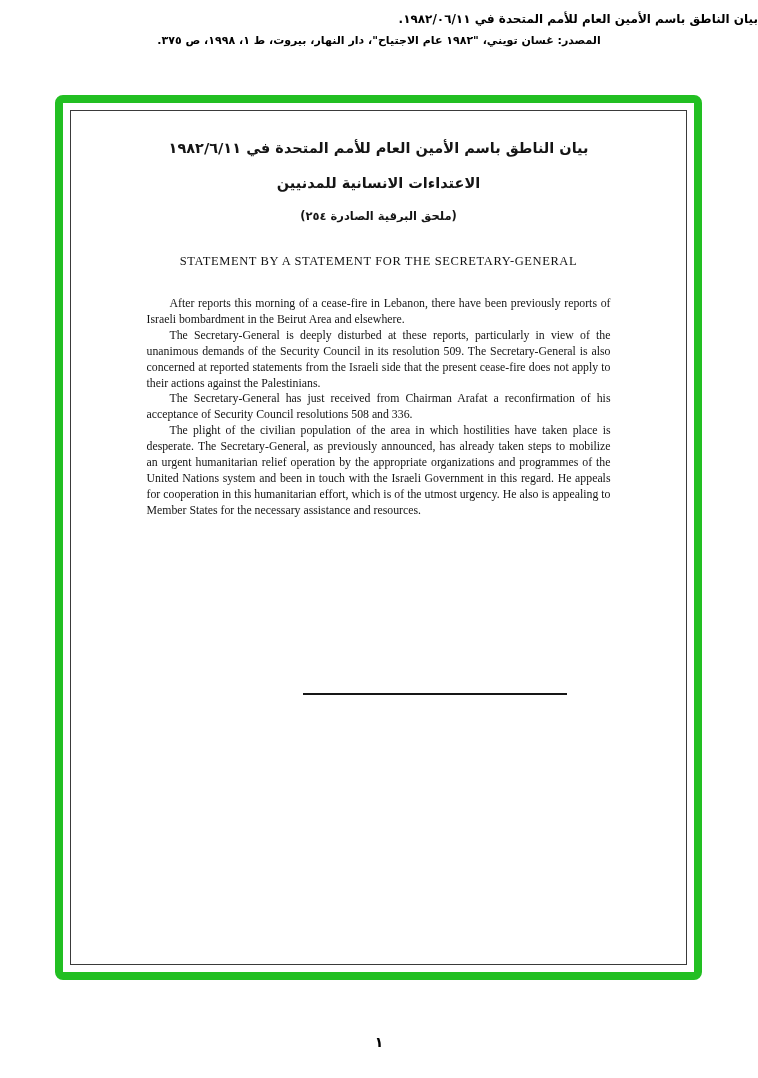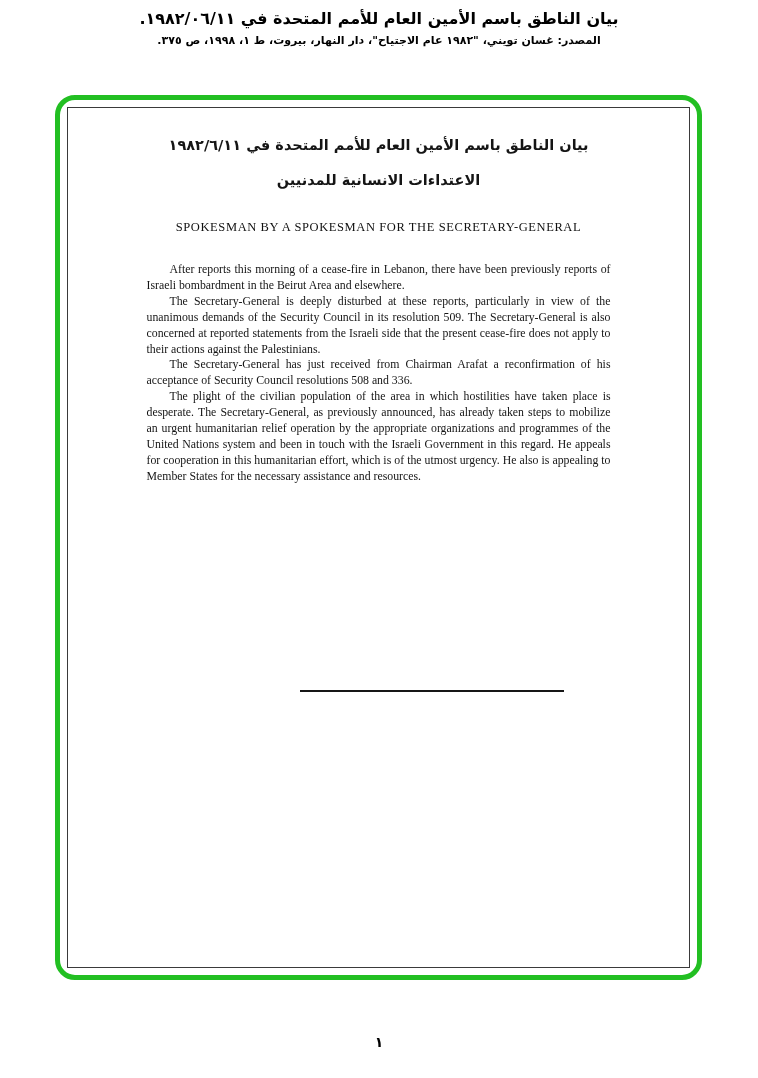--- a/index.html
+++ b/index.html
@@ -14,29 +14,29 @@
 
   .top-header {
     position: absolute;
     top: 7px; left: 0; right: 0;
     text-align: center;
     direction: rtl;
     font-family: "DejaVu Sans", "Liberation Sans", sans-serif;
     font-weight: 700;
     color: #000;
   }
-  .top-header .line1 { font-size: 16px; line-height: 24px; }
+  .top-header .line1 { font-size: 12px; line-height: 24px; text-align: right; }
   .top-header .line2 { font-size: 11px;   line-height: 19px; }
 
   .doc-frame {
     position: absolute;
     left: 55px; top: 95px;
     width: 647px; height: 885px;
-    border: 5px solid #c2410c;
-    border-radius: 20px;
+    border: 8px solid #c2410c;
+    border-radius: 8px;
     padding: 7px;
     background: #ffffff;
   }
   .doc-page {
     width: 100%; height: 100%;
     border: 1px solid #3a3a3a;
     position: relative;
     padding-top: 27px;
   }
 
@@ -104,22 +104,23 @@
   <div class="top-header">
     <div class="line1">بيان الناطق باسم الأمين العام للأمم المتحدة في ١٩٨٢/٠٦/١١.</div>
     <div class="line2">المصدر: غسان تويني، "١٩٨٢ عام الاجتياح"، دار النهار، بيروت، ط ١، ١٩٩٨، ص ٣٧٥.</div>
   </div>
 
   <div class="doc-frame" style="border-color: rgb(34, 191, 34);">
     <div class="doc-page">
 
       <div class="ar-title">بيان الناطق باسم الأمين العام للأمم المتحدة في ١٩٨٢/٦/١١</div>
       <div class="ar-title">الاعتداءات الانسانية للمدنيين</div>
+      <div class="ar-annex">(ملحق البرقية الصادرة ٢٥٤)</div>
 
-      <div class="en-heading">SPOKESMAN BY A SPOKESMAN FOR THE SECRETARY-GENERAL</div>
+      <div class="en-heading">STATEMENT BY A STATEMENT FOR THE SECRETARY-GENERAL</div>
 
       <div class="body-text">
         <p>After reports this morning of a cease-fire in Lebanon, there have been previously reports of Israeli bombardment in the Beirut Area and elsewhere.</p>
         <p>The Secretary-General is deeply disturbed at these reports, particularly in view of the unanimous demands of the Security Council in its resolution 509. The Secretary-General is also concerned at reported statements from the Israeli side that the present cease-fire does not apply to their actions against the Palestinians.</p>
         <p>The Secretary-General has just received from Chairman Arafat a reconfirmation of his acceptance of Security Council resolutions 508 and 336.</p>
         <p>The plight of the civilian population of the area in which hostilities have taken place is desperate. The Secretary-General, as previously announced, has already taken steps to mobilize an urgent humanitarian relief operation by the appropriate organizations and programmes of the United Nations system and been in touch with the Israeli Government in this regard. He appeals for cooperation in this humanitarian effort, which is of the utmost urgency. He also is appealing to Member States for the necessary assistance and resources.</p>
       </div>
 
       <div class="doc-rule"></div>
 

